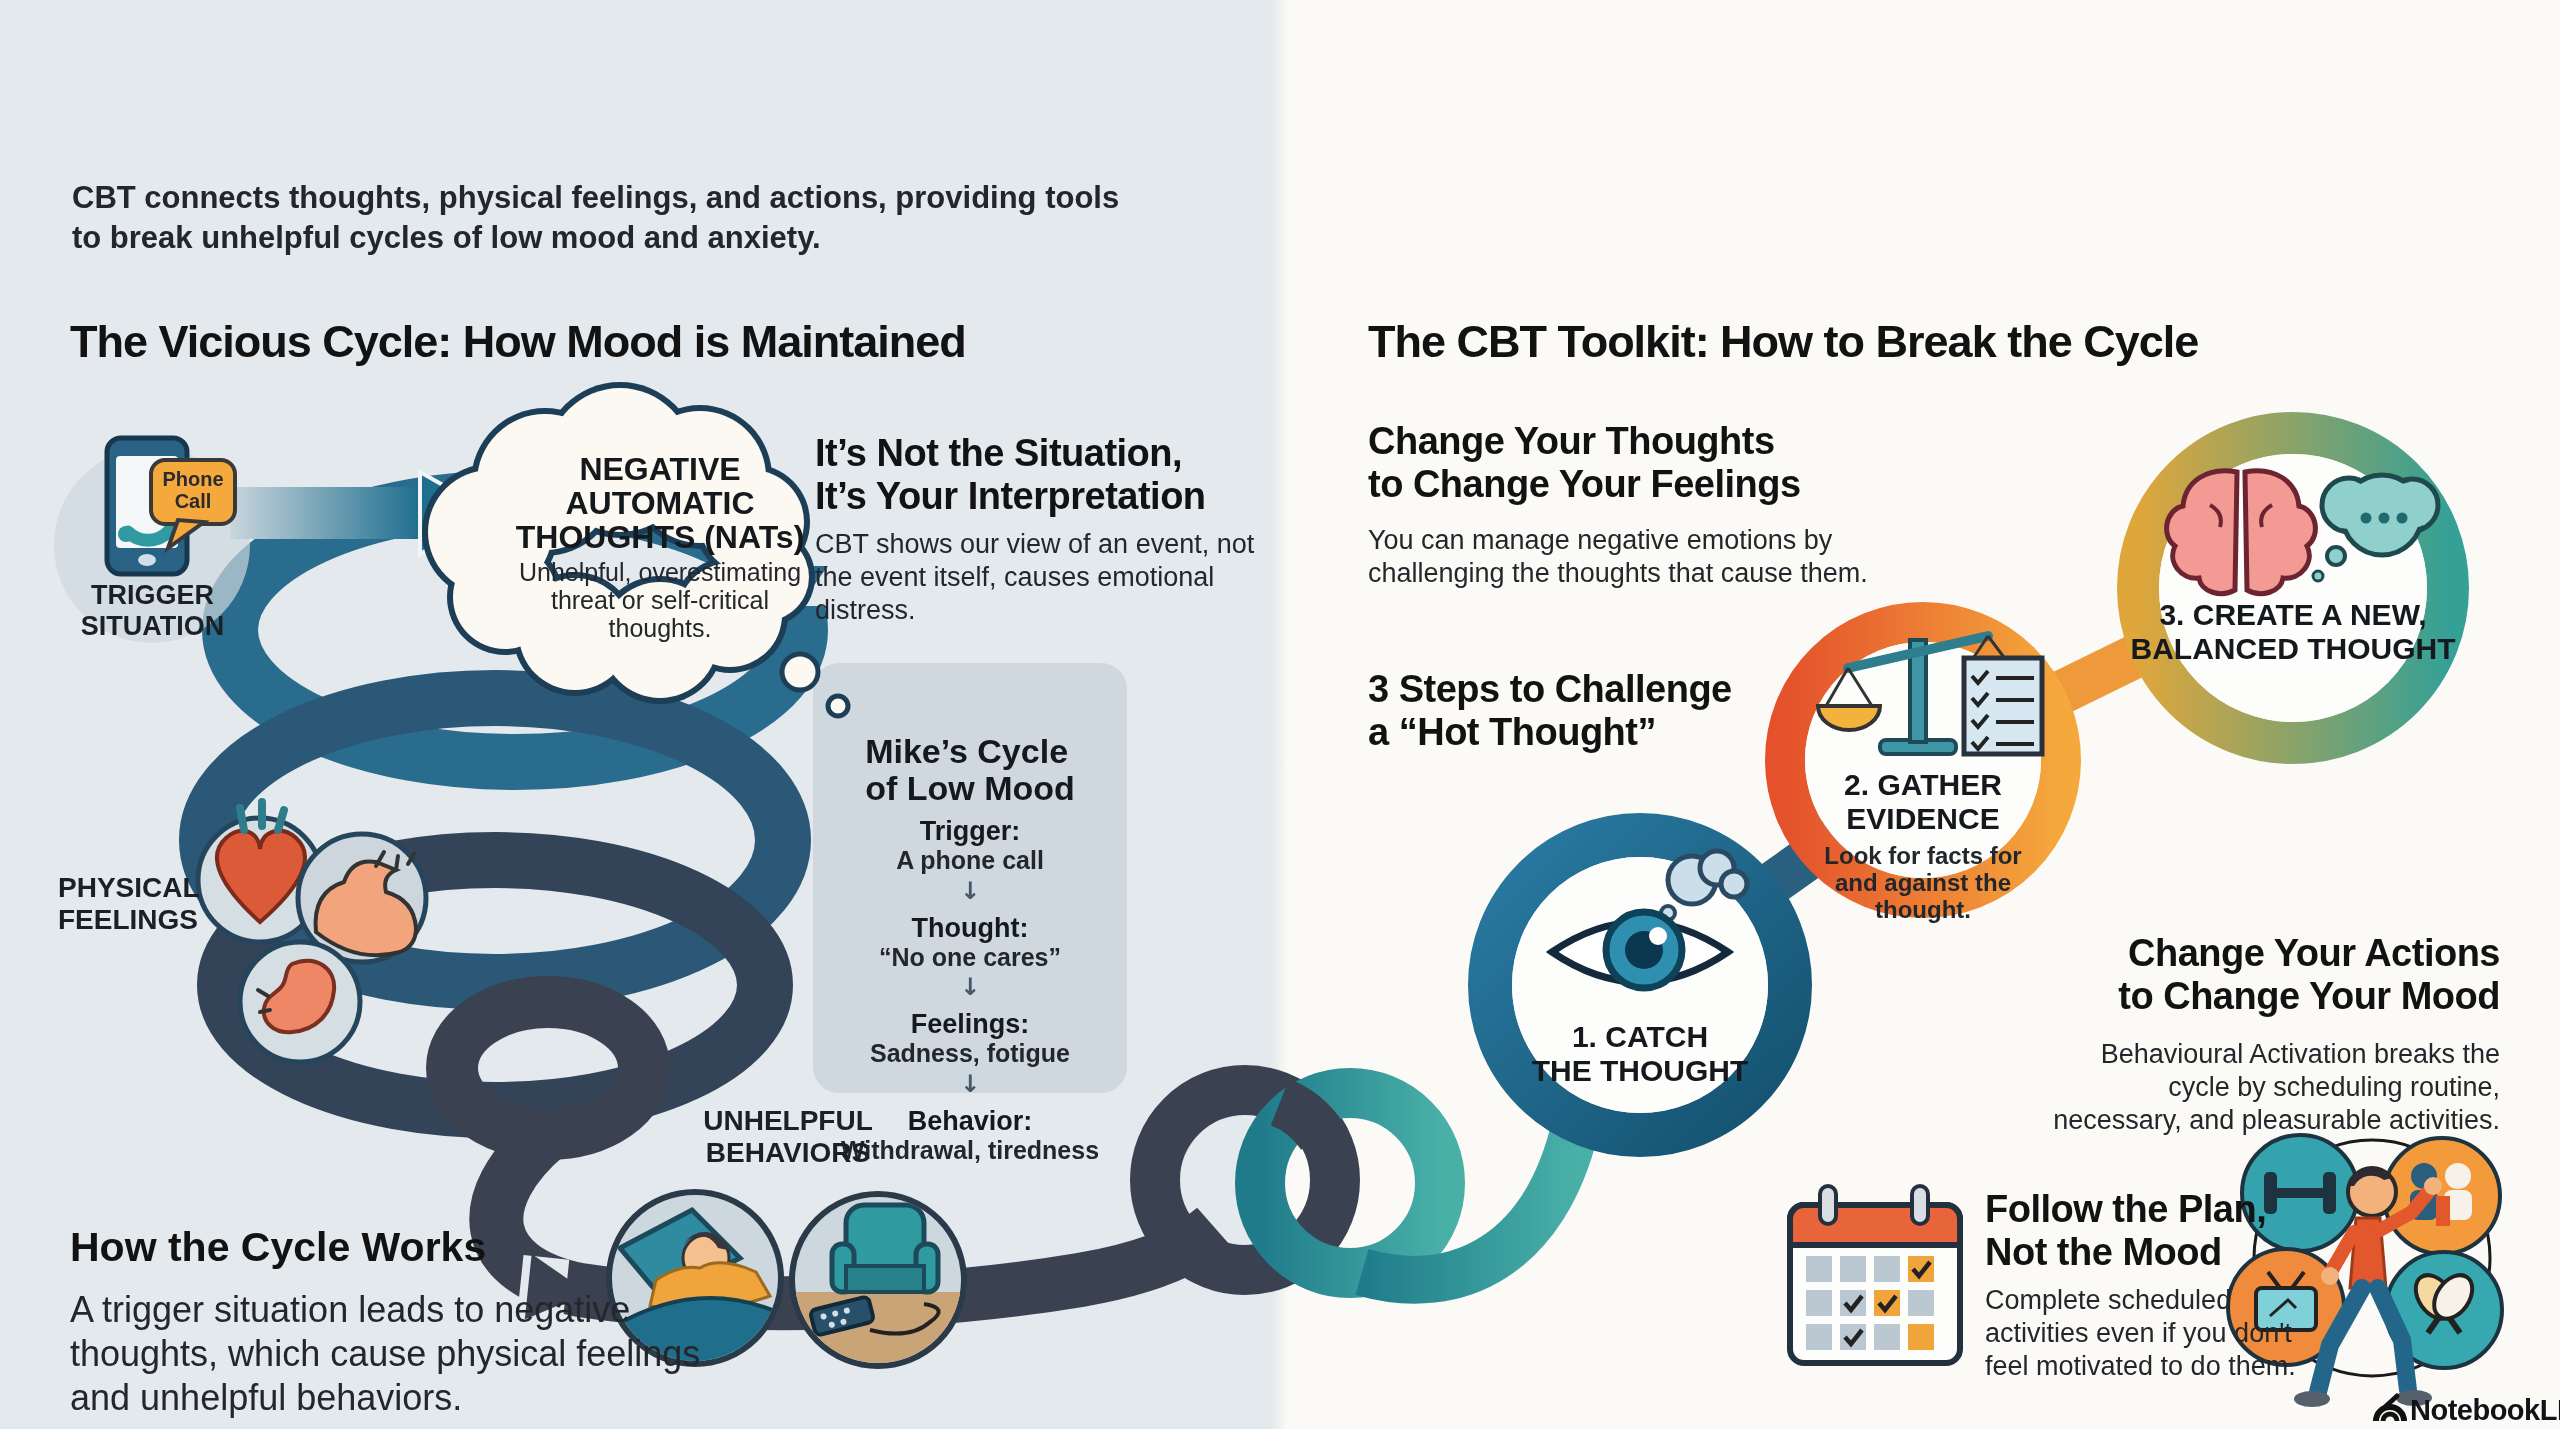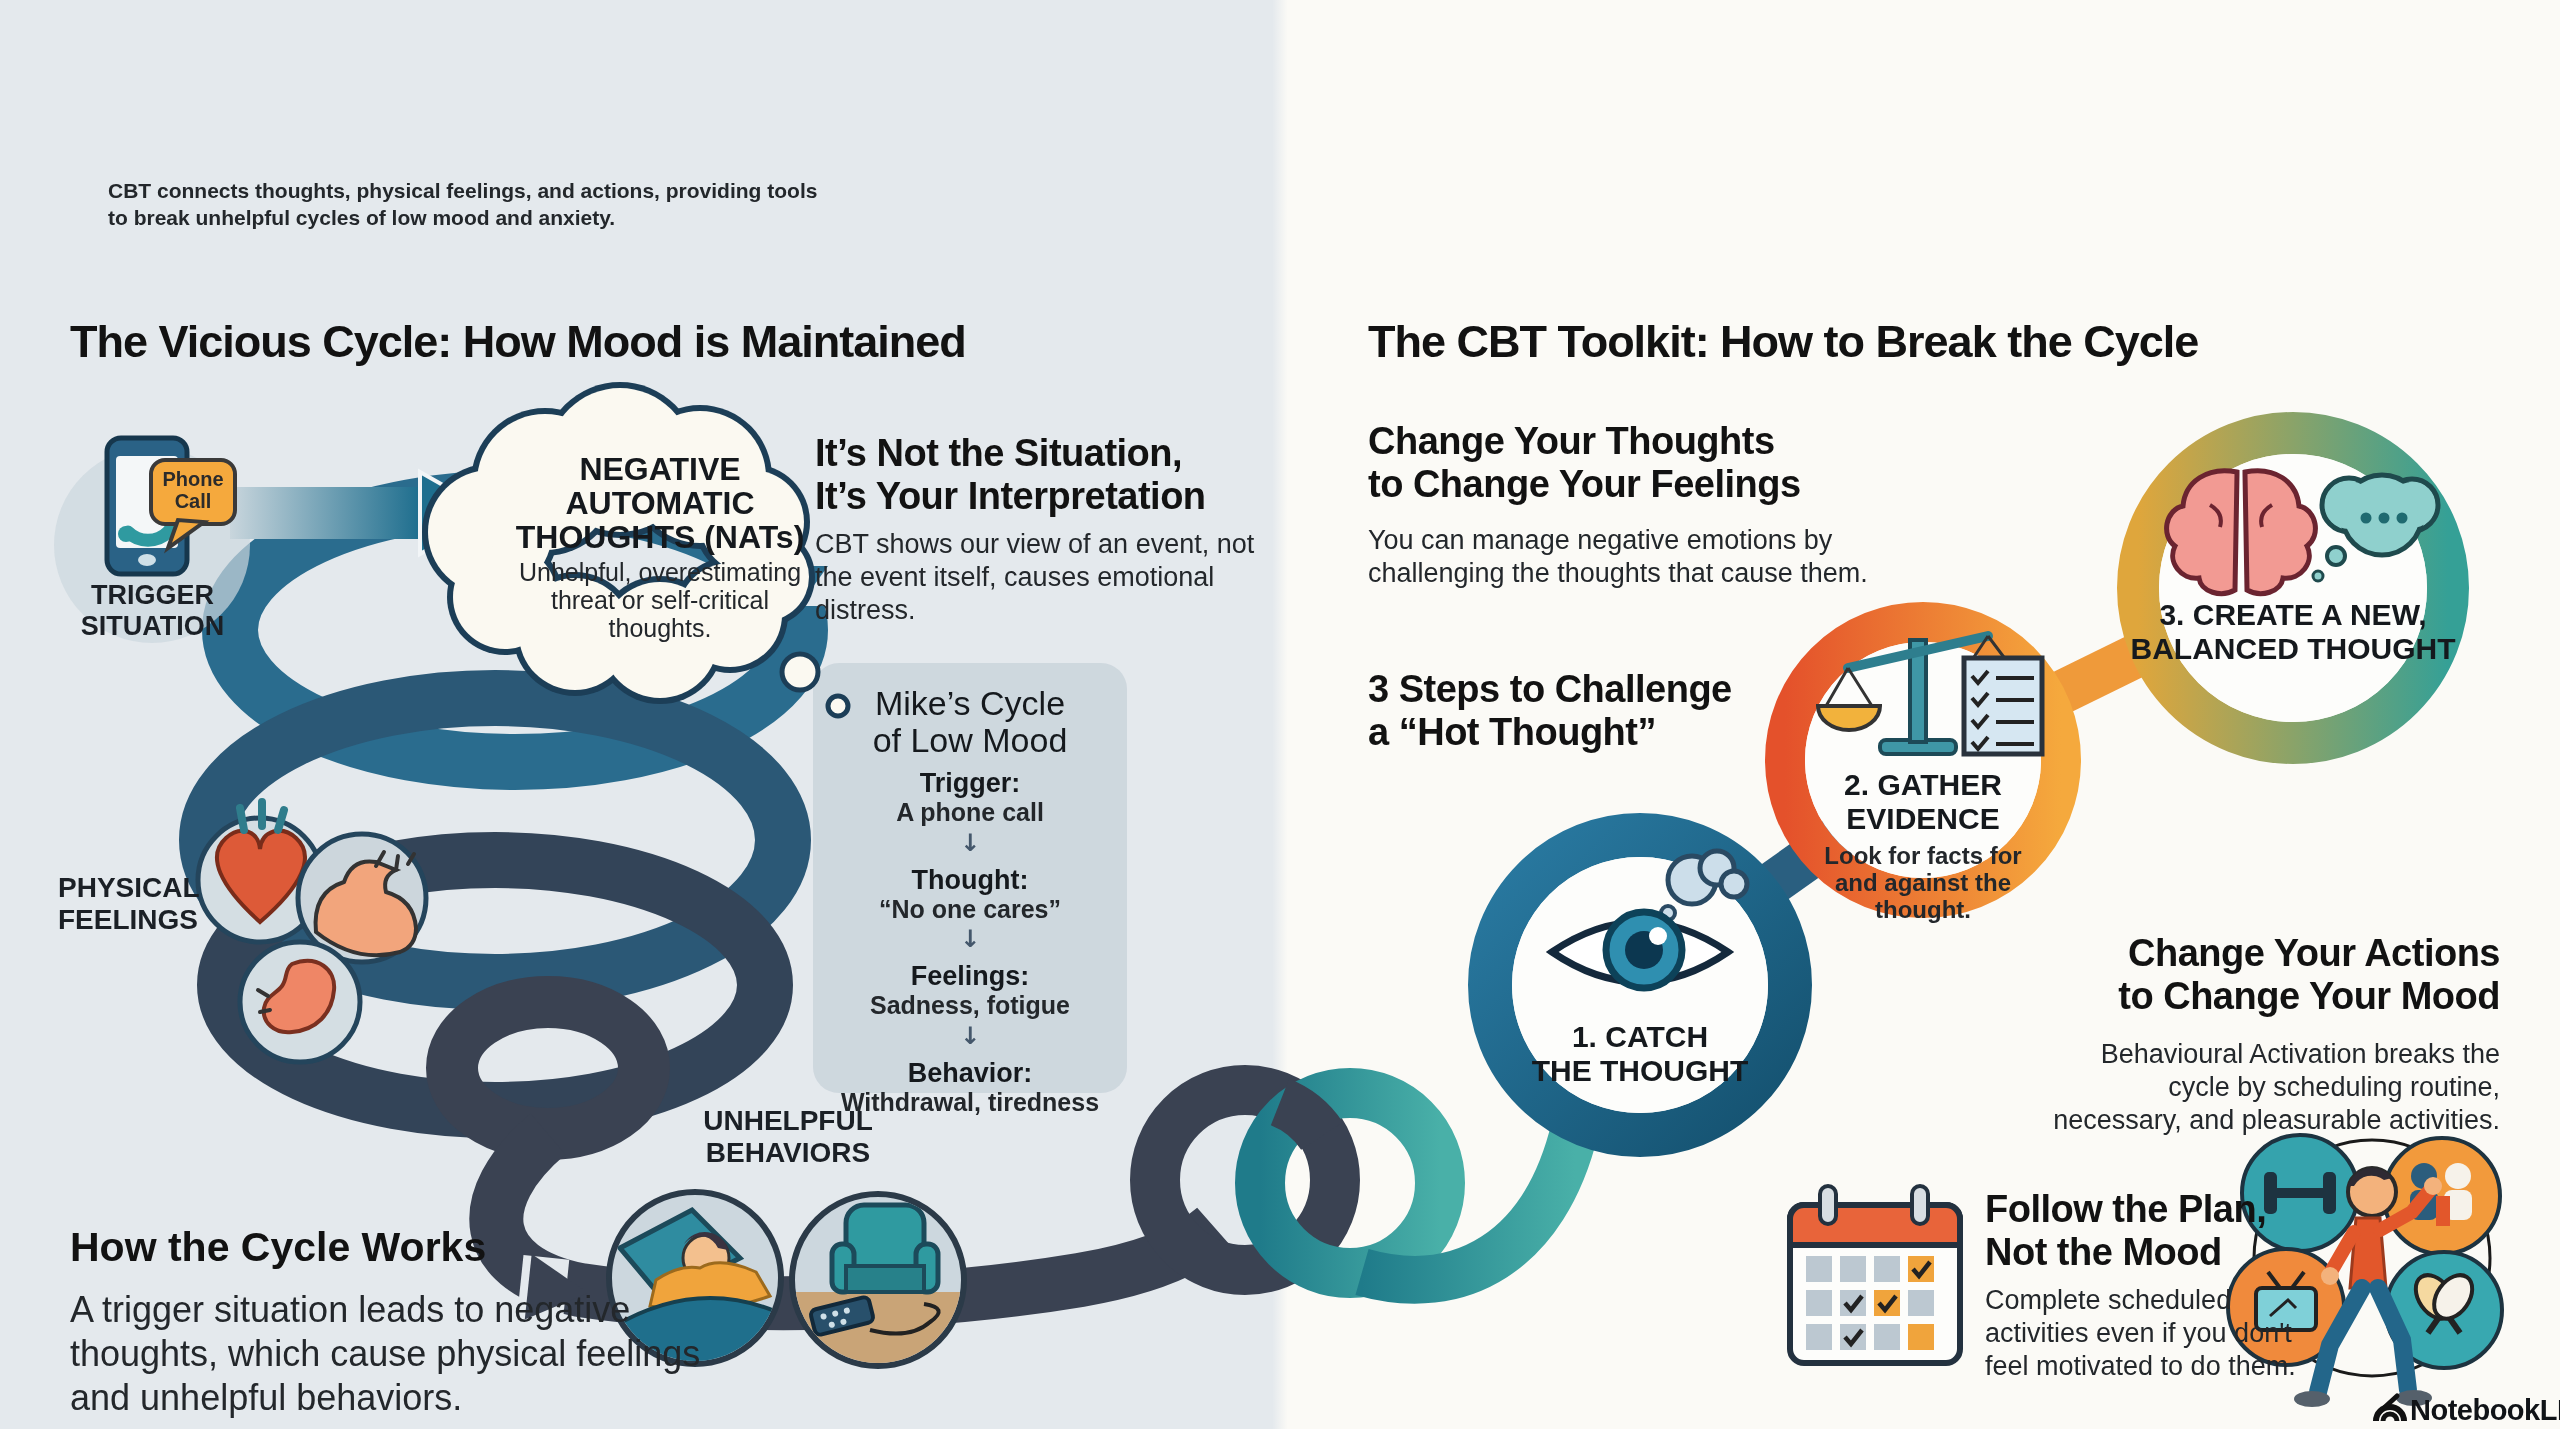--- a/index.html
+++ b/index.html
@@ -7,29 +7,29 @@
     position:relative;width:2560px;height:1429px;overflow:hidden;
     font-family:"Liberation Sans",sans-serif;
     background:linear-gradient(90deg,#e4e9ed 0%,#e4e9ed 49.7%,#fbfaf6 50.3%,#fbfaf6 100%);
   }
   .abs{position:absolute;}
   .pre{white-space:pre-line;}
   .center{text-align:center;}
   .rightal{text-align:right;}
   .h1{font-size:64px;font-weight:800;letter-spacing:-2px;color:#101010;}
   .h1 .rest{font-weight:600;letter-spacing:-1px;}
-  .sub{font-size:21px;font-weight:600;color:#23272b;line-height:1.28;margin-left:36px;}
+  .sub{font-size:31px;font-weight:600;color:#23272b;line-height:1.28;}
   .h2{font-size:45px;font-weight:800;letter-spacing:-1px;color:#121212;}
   .h3{font-size:38px;font-weight:700;letter-spacing:-.5px;color:#121212;line-height:1.12;}
   .body{font-size:27px;font-weight:400;color:#23272b;line-height:1.22;}
   .cap{font-weight:800;color:#1b2026;line-height:1.15;}
   .cloudtitle{font-size:32px;font-weight:700;color:#15191d;line-height:1.07;}
   .cloudbody{font-size:25px;font-weight:400;color:#23272b;line-height:1.12;}
   .mikebox{display:flex;flex-direction:column;align-items:center;padding-top:22px;box-sizing:border-box;}
-  .miketitle{font-size:34px;font-weight:400;line-height:1.08;color:#15191d;text-align:center;}
+  .miketitle{font-size:34px;font-weight:700;line-height:1.08;color:#15191d;margin-top:48px;}
   .mikelabel{font-size:27px;font-weight:800;color:#15191d;margin-top:10px;}
   .mikevalue{font-size:25px;font-weight:700;color:#23272b;line-height:1.1;}
   .darr{font-family:"DejaVu Sans",sans-serif;font-size:24px;font-weight:700;color:#44576b;line-height:1;margin-top:4px;}
   .steplabel{font-size:30px;font-weight:800;color:#15191d;line-height:1.13;}
   .stepbody{font-size:24px;font-weight:600;color:#23272b;line-height:1.13;}
   .bubbletxt{font-size:20px;font-weight:700;color:#2b2b2b;line-height:1.1;}
   .wm{font-size:29px;font-weight:700;color:#101317;letter-spacing:-.5px;}
   svg{display:block;}
   .z1{z-index:1;} .z2{z-index:2;}
 </style>

